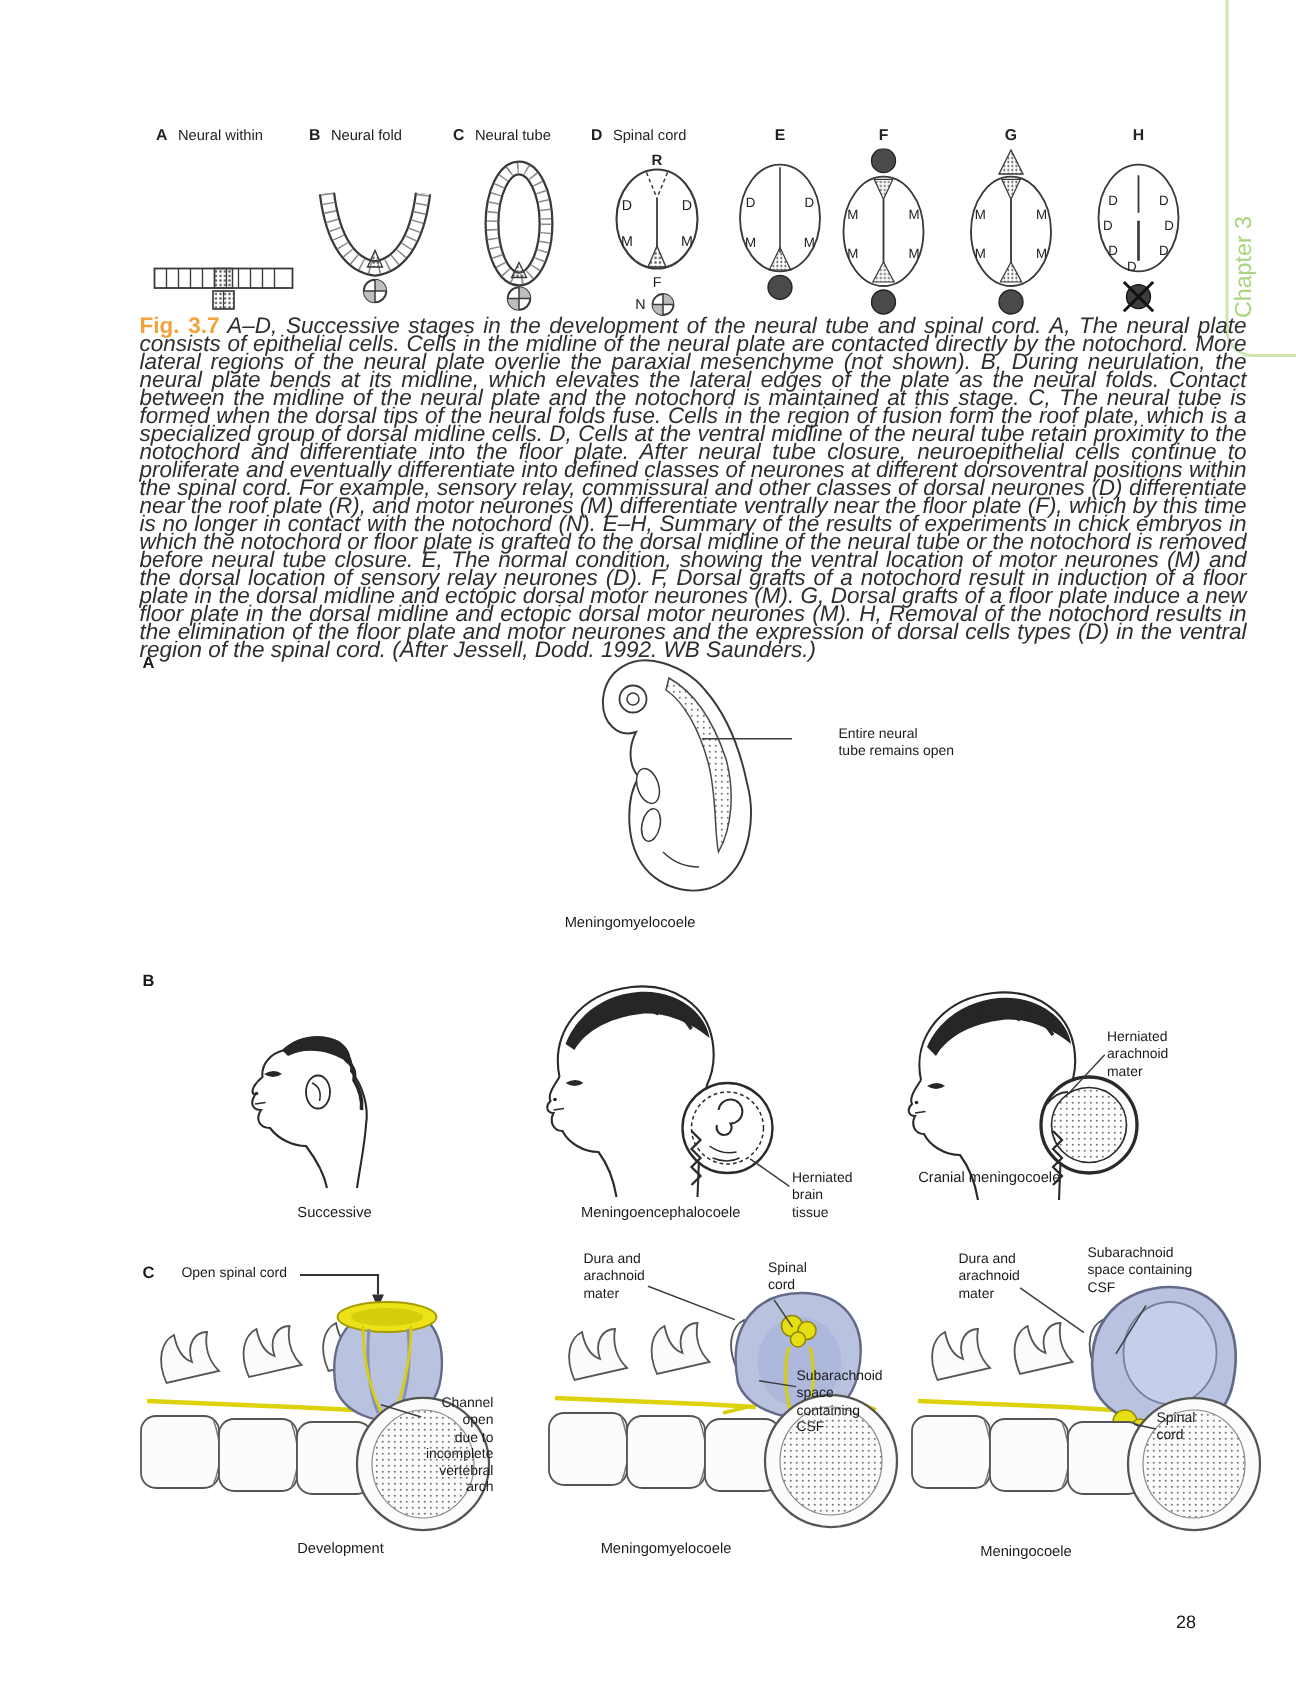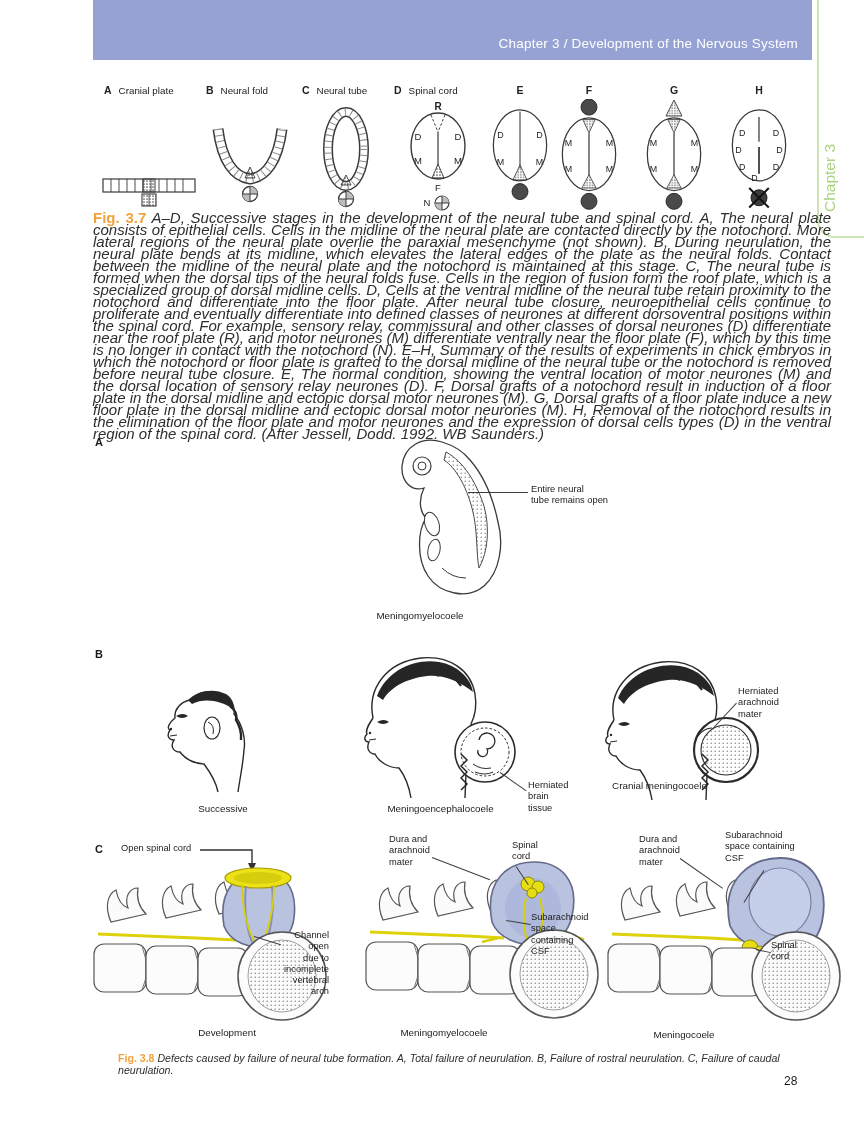--- a/index.html
+++ b/index.html
@@ -43,33 +43,30 @@
     <defs>
       <pattern id="dots" width="4" height="4" patternUnits="userSpaceOnUse">
         <circle cx="1.2" cy="1.2" r="0.7" fill="#777"></circle>
       </pattern>
       <pattern id="dotsD" width="3" height="3" patternUnits="userSpaceOnUse">
         <circle cx="1" cy="1" r="0.85" fill="#555"></circle>
       </pattern>
     </defs>
   </svg>
 
-  <div class="header-bar">
-    <span>Chapter 3 / Development of the Nervous System</span>
-  </div>
 
   <div class="chapter-tab"></div>
   <div class="chapter-tab-label">
     <span>Chapter 3</span>
   </div>
 
   <div class="f37" style="left:98px;width:102px;">
     <div class="ph">
         <b>A</b>
-        <span>Cranial plate</span>
+        <span>Neural within</span>
       </div>
     <svg width="102" height="112" viewBox="0 0 102 112">
       <rect x="5" y="80" width="92" height="13" fill="#fff" stroke="#3a3a3a" stroke-width="1.2"></rect>
       <g stroke="#3a3a3a" stroke-width="0.9">
         <line x1="13" y1="80" x2="13" y2="93"></line>
           <line x1="21" y1="80" x2="21" y2="93"></line>
         <line x1="29" y1="80" x2="29" y2="93"></line>
           <line x1="37" y1="80" x2="37" y2="93"></line>
         <line x1="45" y1="80" x2="45" y2="93"></line>
           <line x1="53" y1="80" x2="53" y2="93"></line>
@@ -228,21 +225,21 @@
   <svg style="position:absolute;left:372px;top:436px;" width="150" height="170" viewBox="0 0 150 170">
     <path d="M70,6 C50,0 32,10 30,30 C29,46 40,56 52,52 C46,64 48,76 54,82 C46,94 44,122 56,140 C68,158 96,164 112,150 C128,136 132,108 126,86 C121,62 112,40 98,24 C90,14 80,9 70,6 Z" fill="#ffffff" stroke="#3a3a3a" stroke-width="1.3"></path>
     <path d="M74,16 C92,26 104,46 112,70 C118,92 116,116 107,132 C104,118 106,94 100,72 C94,50 84,32 72,24 Z" fill="url(#dots)" stroke="#4a4a4a" stroke-width="1"></path>
     <circle cx="50" cy="30" r="9" fill="none" stroke="#3a3a3a" stroke-width="1.2"></circle>
     <circle cx="50" cy="30" r="4" fill="none" stroke="#3a3a3a" stroke-width="1"></circle>
     <ellipse cx="60" cy="88" rx="7" ry="12" fill="#fff" stroke="#3a3a3a" stroke-width="1" transform="rotate(-18 60 88)"></ellipse>
     <ellipse cx="62" cy="114" rx="6" ry="11" fill="#fff" stroke="#3a3a3a" stroke-width="1" transform="rotate(12 62 114)"></ellipse>
     <path d="M70,132 q10,10 24,10" fill="none" stroke="#3a3a3a" stroke-width="1"></path>
   </svg>
   <div class="leader" style="left:468px;top:492px;width:60px;transform:rotate(0deg);"></div>
-  <div class="ann" style="left:531px;top:484px;width:100px;">Entire neural
+  <div class="ann" style="left:559px;top:484px;width:100px;">Entire neural
 tube remains open</div>
   <div class="drawcap" style="left:340px;top:610px;width:160px;">Meningomyelocoele</div>
 
   <div class="fig-letter" style="left:95px;top:648px;">B</div>
 
   <svg style="position:absolute;left:146px;top:666px;" width="135" height="132" viewBox="0 0 135 132">
     <path d="M44,34 C34,36 28,44 29,52 C24,56 20,62 24,64 C20,70 23,74 28,74 C24,80 27,86 34,86 C40,94 50,98 58,98 C64,106 70,116 72,126" fill="none" stroke="#2a2a2a" stroke-width="1.4"></path>
     <path d="M44,34 C52,26 64,24 74,28 C84,32 90,40 88,48 C96,58 100,72 98,84 C97,98 94,112 92,126" fill="#fff" stroke="#2a2a2a" stroke-width="1.4"></path>
     <path d="M42,34 C52,24 68,22 80,28 C86,32 89,38 87,43 C74,34 58,32 46,38 Z" fill="#262626"></path>
     <path d="M84,40 q8,6 6,14 q6,10 5,20" fill="none" stroke="#262626" stroke-width="2.4"></path>
@@ -400,20 +397,16 @@
 mater</div>
   <div class="leader" style="left:744px;top:902px;width:38px;transform:rotate(-58deg);"></div>
   <div class="ann" style="left:725px;top:830px;width:98px;">Subarachnoid
 space containing
 CSF</div>
   <div class="leader" style="left:756px;top:949px;width:15px;transform:rotate(12deg);"></div>
   <div class="ann" style="left:771px;top:940px;">Spinal
 cord</div>
   <div class="drawcap" style="left:618px;top:1029px;width:132px;">Meningocoele</div>
 
-  <div class="fig38cap">
-    <span class="figlead">Fig. 3.8</span>
-    <span>Defects caused by failure of neural tube formation. A, Total failure of neurulation. B, Failure of rostral neurulation. C, Failure of caudal neurulation.</span>
-  </div>
 
   <div class="pagenum">28</div>
 
 </div>
 
 </body></html>

